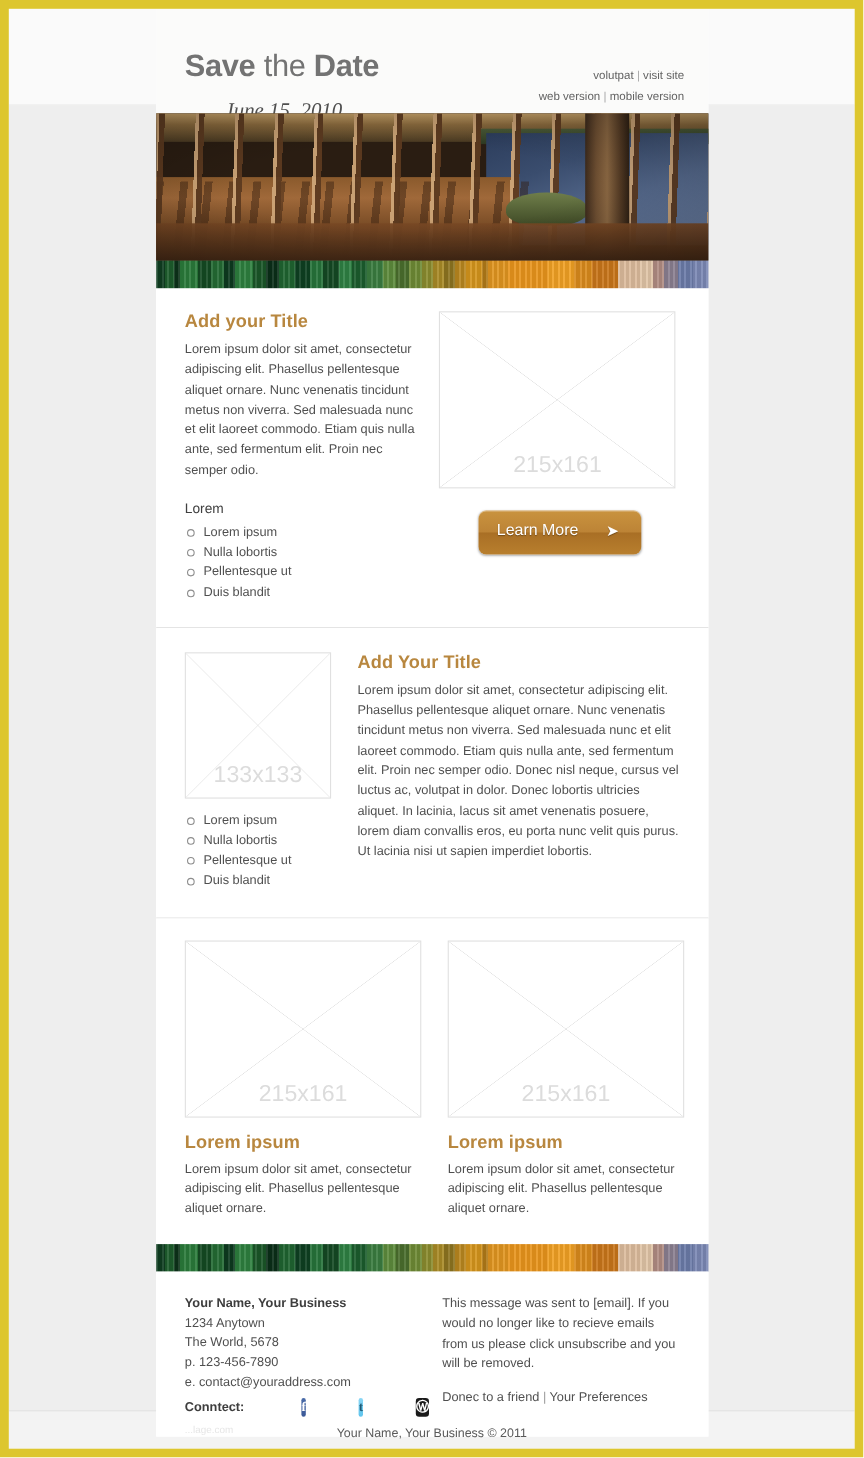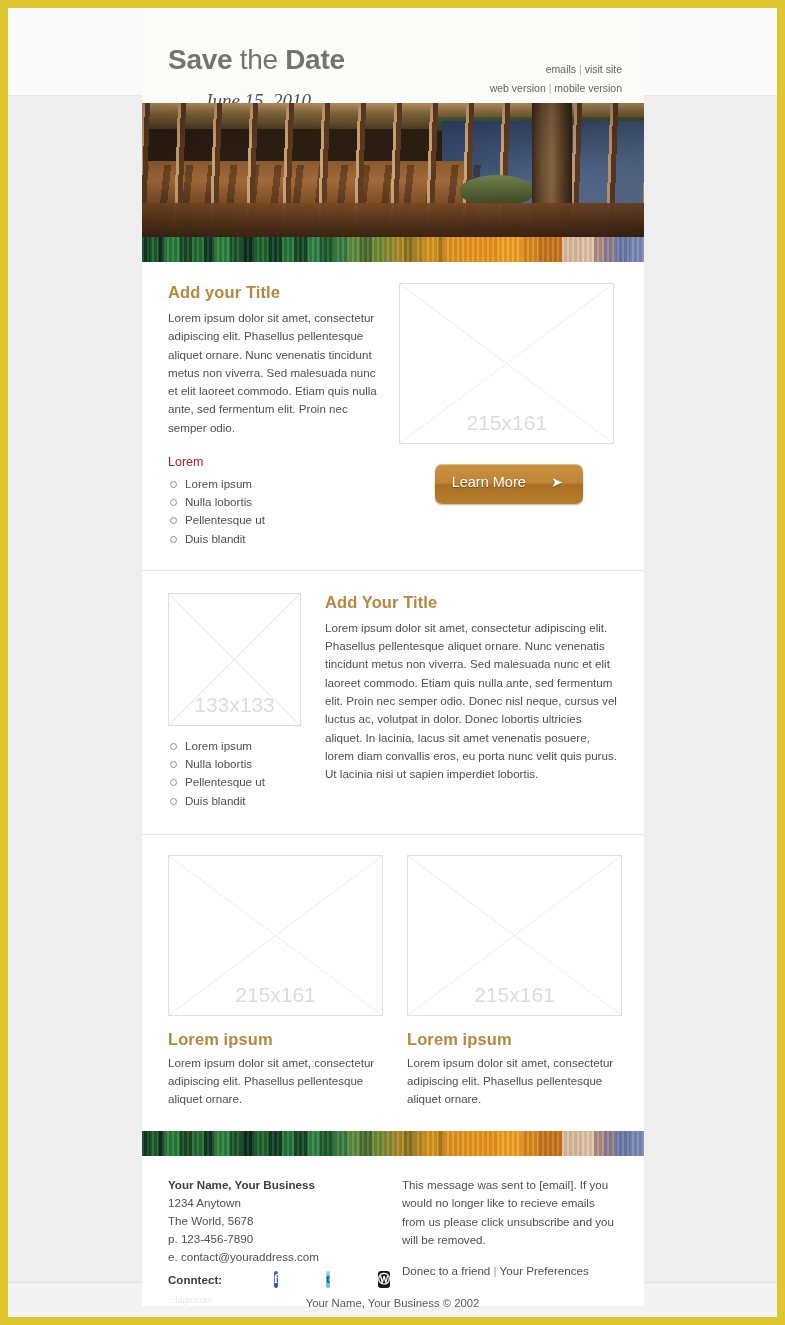--- a/index.html
+++ b/index.html
@@ -236,21 +236,21 @@
     letter-spacing: 0.1px;
   }
   .body-text {
     font-size: 11.6px;
     color: #4f4f4f;
     line-height: 18.3px;
     margin: 0;
   }
   .sub-head {
     font-size: 12.5px;
-    color: #b91c1c;
+    color: #404040;
     margin: 18px 0 6px 0;
   }
   ul.bullets {
     list-style: none;
     margin: 0;
     padding: 0;
   }
   ul.bullets li {
     font-size: 11.6px;
     color: #4f4f4f;
@@ -447,21 +447,21 @@
 
     <div class="header">
       <div class="header-title">
         <span class="b">Save</span>
         <span class="n">the</span>
         <span class="b">Date</span>
       </div>
       <div class="header-sub">June 15, 2010</div>
       <div class="header-links">
         <div>
-          <a href="#">emails</a>
+          <a href="#">volutpat</a>
           <span class="sep">|</span>
           <a href="#">visit site</a>
         </div>
         <div>
           <a href="#">web version</a>
           <span class="sep">|</span>
           <a href="#">mobile version</a>
         </div>
       </div>
     </div>
@@ -565,17 +565,17 @@
           <a href="#">Donec to a friend</a>
           <span class="sep">|</span>
           <a href="#">Your Preferences</a>
         </div>
       </div>
       <div class="watermark">...lage.com</div>
     </div>
 
   </div>
 
-  <div class="copyright">Your Name, Your Business © 2002</div>
+  <div class="copyright">Your Name, Your Business © 2011</div>
 
 </div>
 
 <div class="frame"></div>
 
 </body></html>

